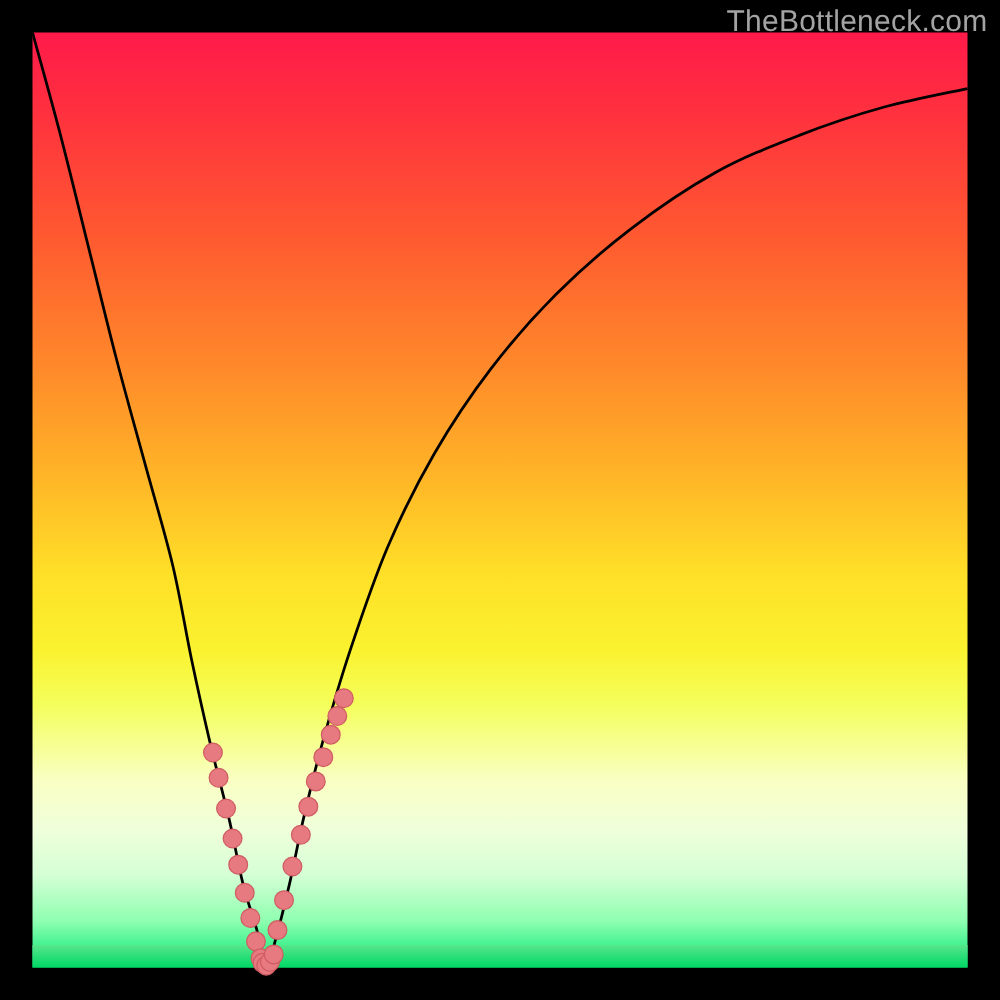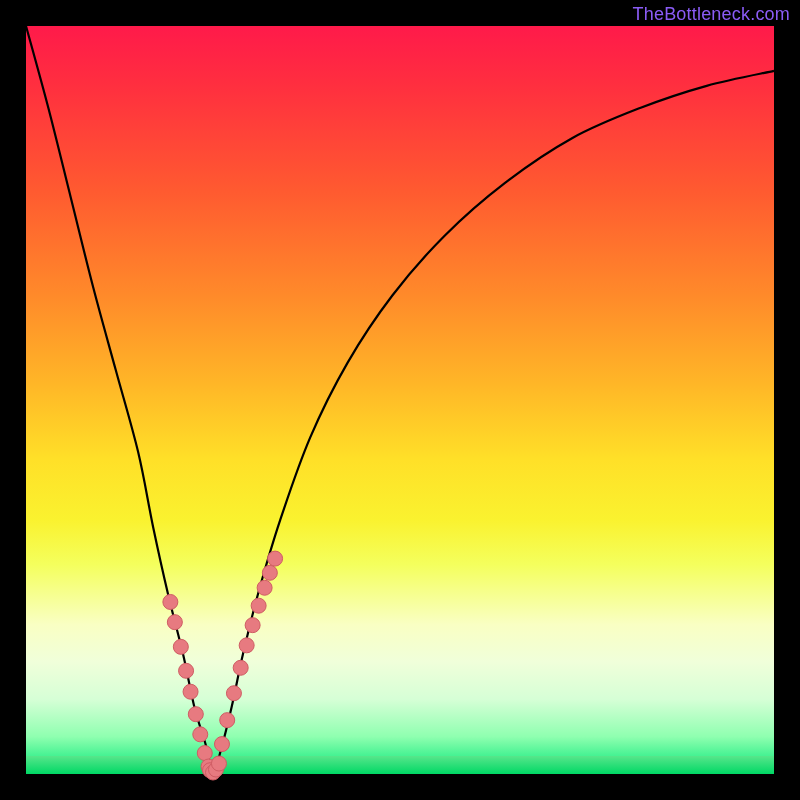--- a/index.html
+++ b/index.html
@@ -43,22 +43,22 @@
     left: 0;
     right: 0;
     bottom: 0;
     height: 18px;
     background: linear-gradient(to bottom, #57e68b 0%, #00d865 100%);
   }
   .watermark {
     position: absolute;
     top: 4px;
     right: 10px;
-    color: #8b5cf6;
-    font-size: 18px;
+    color: #a3a3a3;
+    font-size: 24px;
     font-weight: 400;
     letter-spacing: 0.2px;
     white-space: nowrap;
     text-align: center;
   }
   svg.overlay {
     position: absolute;
     left: 0;
     top: 0;
     width: 748px;

